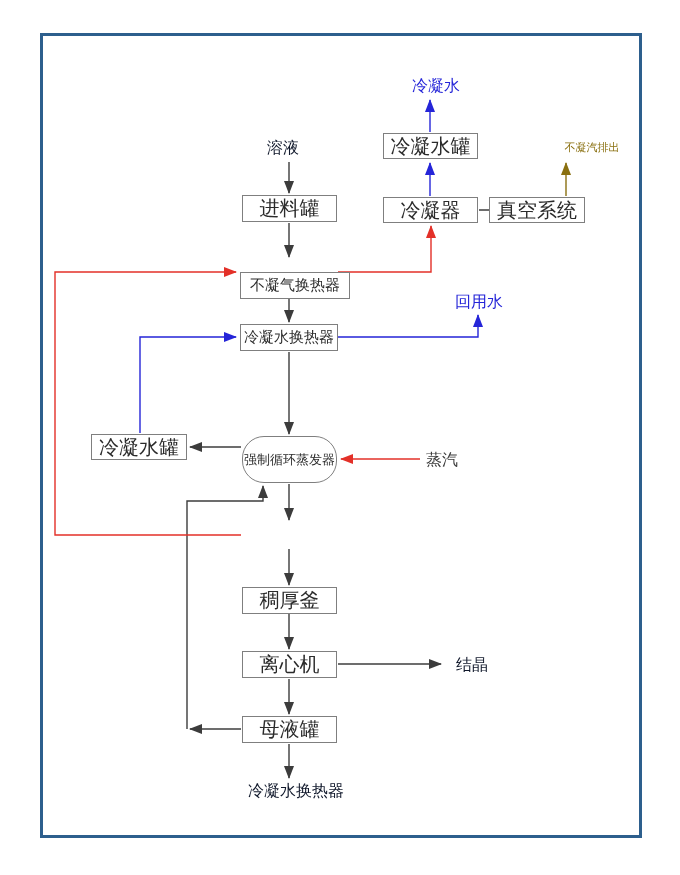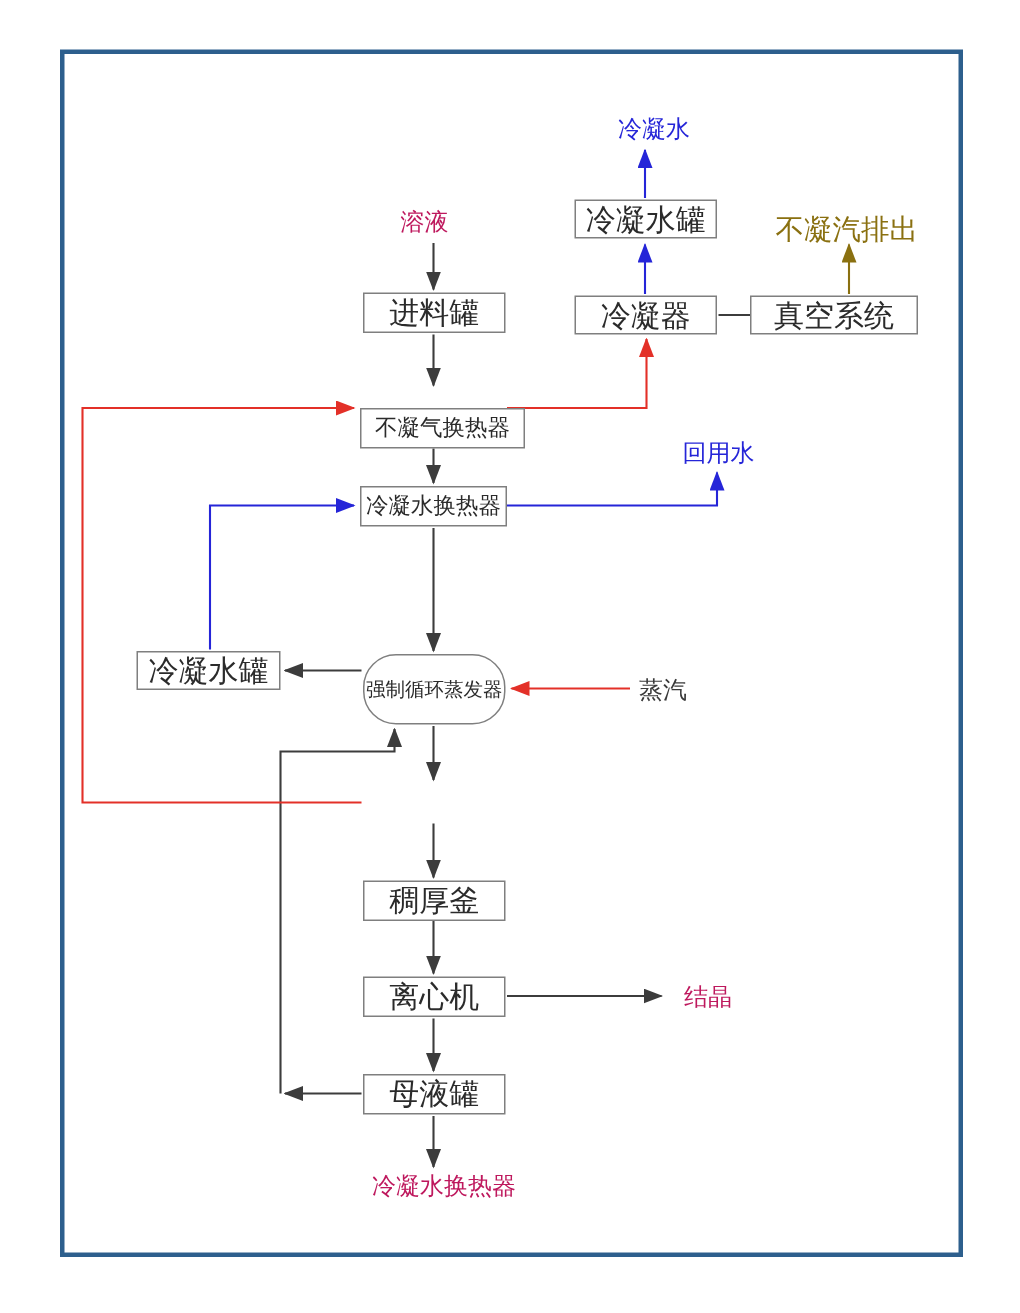--- a/index.html
+++ b/index.html
@@ -6,21 +6,21 @@
   .canvas{position:relative;width:680px;height:875px;background:#ffffff;overflow:hidden;
           font-family:"DejaVu Serif","Liberation Serif",serif;}
   .frame{position:absolute;left:40px;top:33px;width:602px;height:805px;
          border:3px solid #2d5f8d;box-sizing:border-box;background:transparent;z-index:0;}
   .lines{position:absolute;left:0;top:0;width:680px;height:875px;z-index:1;}
   .node{position:absolute;border:1px solid #7f7f7f;background:#ffffff;box-sizing:border-box;
         display:flex;align-items:center;justify-content:center;
         font-size:20px;color:#2b2b2b;z-index:2;white-space:nowrap;}
   .node.small{font-size:15px;}
   .node.tiny{font-size:13px;border-radius:22px;}
-  .lbl{position:absolute;font-size:16px;color:#be185d;text-align:center;z-index:2;white-space:nowrap;}
+  .lbl{position:absolute;font-size:16px;color:#0f172a;text-align:center;z-index:2;white-space:nowrap;}
   .u{text-underline-offset:3px;}
   .blue{color:#2525d8;}
   .olive{color:#8a7010;}
   .dark{color:#3a3a3a;}
 </style>
 </head>
 <body>
 
 <div class="canvas">
 
@@ -81,23 +81,23 @@
   <div class="node small" style="left:240px;top:272px;width:110px;height:27px">不凝气换热器</div>
   <div class="node small" style="left:240px;top:324px;width:98px;height:27px">冷凝水换热器</div>
   <div class="node tiny" style="left:242px;top:436px;width:95px;height:47px">强制循环蒸发器</div>
   <div class="node" style="left:242px;top:587px;width:95px;height:27px">稠厚釜</div>
   <div class="node" style="left:242px;top:651px;width:95px;height:27px">离心机</div>
   <div class="node" style="left:242px;top:716px;width:95px;height:27px">母液罐</div>
 
   <div class="node" style="left:91px;top:434px;width:96px;height:26px">冷凝水罐</div>
   <div class="node" style="left:383px;top:133px;width:95px;height:26px">冷凝水罐</div>
   <div class="node" style="left:383px;top:197px;width:95px;height:26px">冷凝器</div>
-  <div class="node" style="left:500px;top:197px;width:112px;height:26px">真空系统</div>
+  <div class="node" style="left:489px;top:197px;width:96px;height:26px">真空系统</div>
 
   <div class="lbl" style="left:243px;top:138px;width:80px">溶液</div>
   <div class="lbl u blue" style="left:396px;top:76px;width:80px">冷凝水</div>
-  <div class="lbl u olive" style="left:517px;top:140px;width:80px;font-size:19px">不凝汽排出</div>
+  <div class="lbl u olive" style="left:552px;top:140px;width:80px;font-size:11px">不凝汽排出</div>
   <div class="lbl u blue" style="left:439px;top:292px;width:80px">回用水</div>
   <div class="lbl dark" style="left:422px;top:450px;width:40px">蒸汽</div>
   <div class="lbl u" style="left:448px;top:655px;width:48px">结晶</div>
   <div class="lbl u" style="left:236px;top:781px;width:120px">冷凝水换热器</div>
 
 </div>
 
 </body></html>

